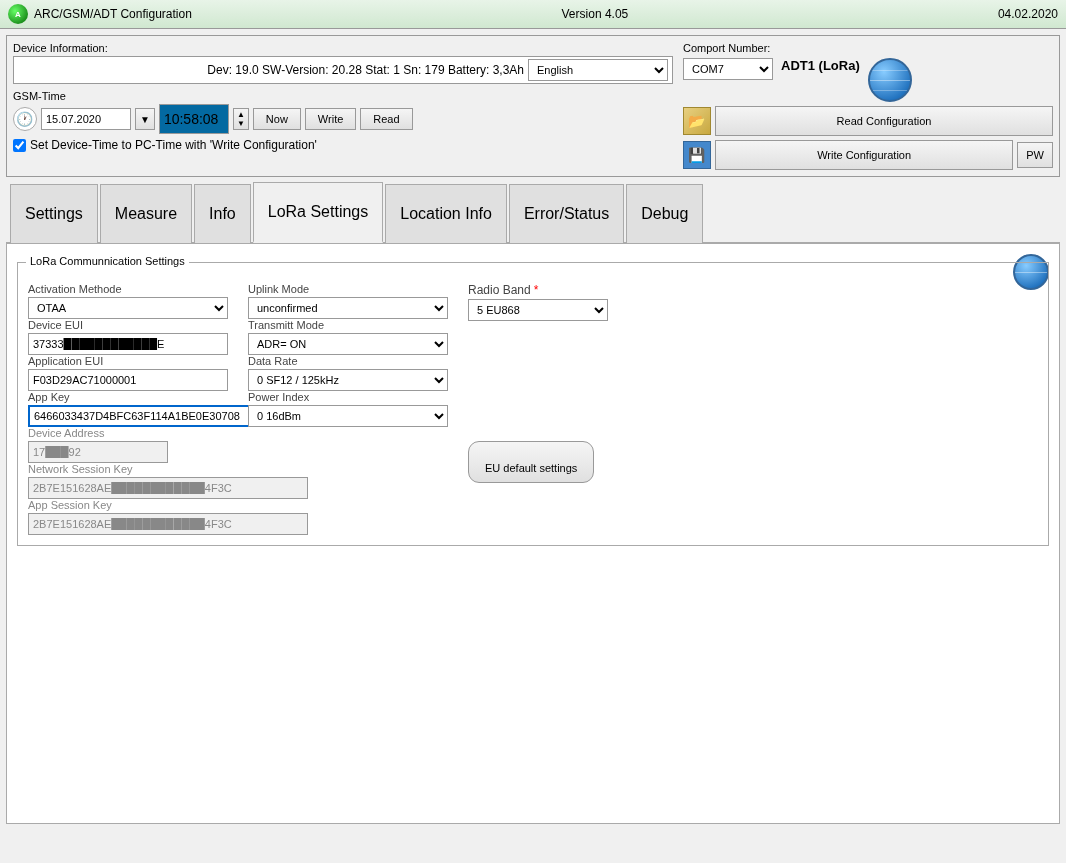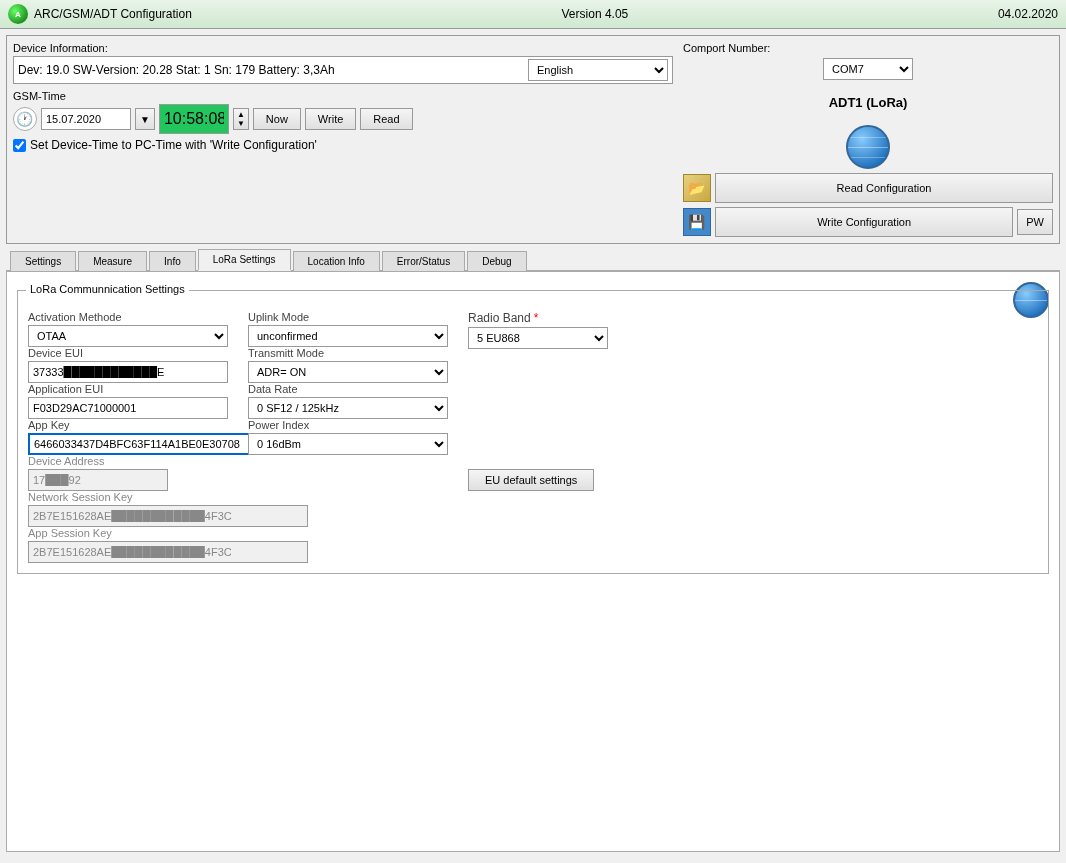--- a/index.html
+++ b/index.html
@@ -35,21 +35,21 @@
     .device-info-value {
       background: white;
       border: 1px solid #999;
       padding: 2px 4px;
       font-size: 11px;
       margin-bottom: 6px;
       display: flex;
       align-items: center;
       gap: 4px;
     }
-    .device-info-text { flex: 1; }
+    .device-info-text { flex: 1; text-align: right; }
     
     .language-select {
       border: 1px solid #999;
       background: white;
       padding: 2px 4px;
       font-size: 11px;
       min-width: 140px;
       height: 22px;
     }
     
@@ -77,23 +77,23 @@
     .calendar-btn {
       border: 1px solid #999;
       background: linear-gradient(180deg, #f5f5f5, #e0e0e0);
       padding: 2px 4px;
       cursor: pointer;
       font-size: 10px;
       height: 22px;
     }
     .time-input {
       border: 1px solid #999;
-      background: #22c55e;
+      background: #0369a1;
       padding: 14px 4px;
-      font-size: 16px;
+      font-size: 14px;
       height: 22px;
       width: 70px;
     }
     .spin-btn {
       border: 1px solid #999;
       background: linear-gradient(180deg, #f5f5f5, #e0e0e0);
       padding: 0 3px;
       cursor: pointer;
       font-size: 8px;
       height: 22px;
@@ -108,21 +108,21 @@
       padding: 2px 12px;
       cursor: pointer;
       font-size: 11px;
       height: 22px;
     }
     
     .checkbox-row { display: flex; align-items: center; gap: 4px; font-size: 11px; }
     
     .comport-section { display: flex; flex-direction: column; gap: 4px; }
     .comport-label { font-size: 11px; }
-    .comport-row { display: flex; align-items: center; gap: 15px; flex-direction: column; }
+    .comport-row { display: flex; gap: 8px; }
     .comport-select {
       border: 1px solid #999;
       background: white;
       padding: 2px 4px;
       font-size: 11px;
       height: 22px;
       width: 90px;
     }
     .device-name { font-weight: bold; font-size: 13px; }
     
@@ -164,26 +164,26 @@
     
     .tabs-bar {
       display: flex;
       align-items: flex-end;
       border-bottom: 2px solid #aaa;
       background: #f0f0f0;
       padding: 0 4px;
       margin-bottom: 0;
     }
     .tab {
-      padding: 4px 14px;
+      padding: 20px 14px;
       border: 1px solid #aaa;
       border-bottom: none;
       background: #e0e0e0;
       cursor: pointer;
-      font-size: 10px;
+      font-size: 16px;
       margin-right: 2px;
       position: relative;
       top: 1px;
     }
     .tab.active {
       background: #f0f0f0;
       border-bottom: 2px solid #f0f0f0;
       font-weight: 500;
       z-index: 1;
     }
@@ -446,21 +446,21 @@
             <option>2  CN470</option>
             <option>3  CN779</option>
             <option>4  EU433</option>
             <option>6  KR920</option>
             <option>7  IN865</option>
             <option>8  US915</option>
           </select>
           
           
           <div style="margin-top: 120px;">
-            <button class="btn" style="padding:4px 16px;">EU default settings</button>
+            <button class="btn" style="padding:20px 16px;border-radius:11px;">EU default settings</button>
           </div>
         </div>
 
       </div>
     </div>
 
   </div>
 
 </div>
 

